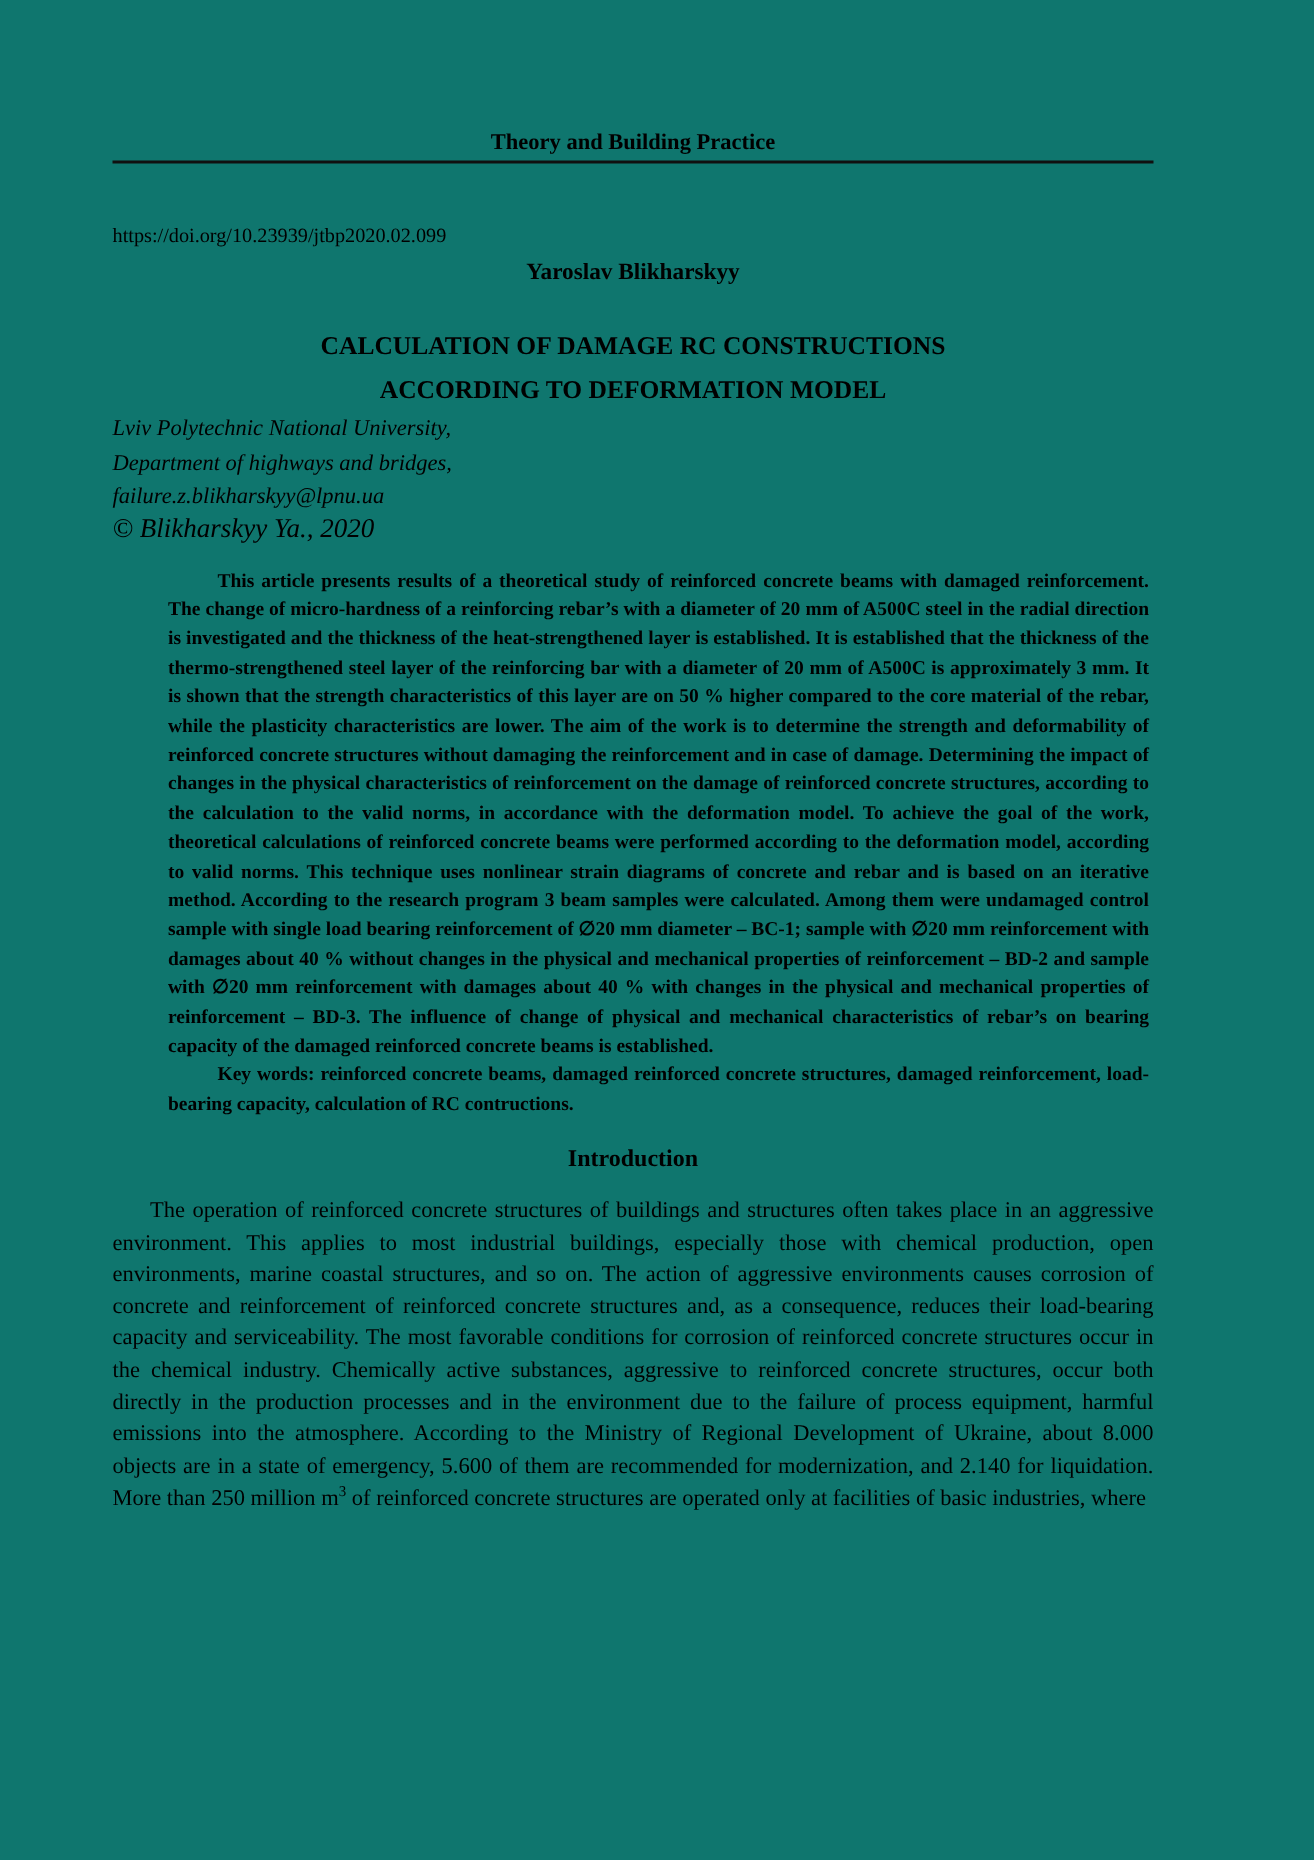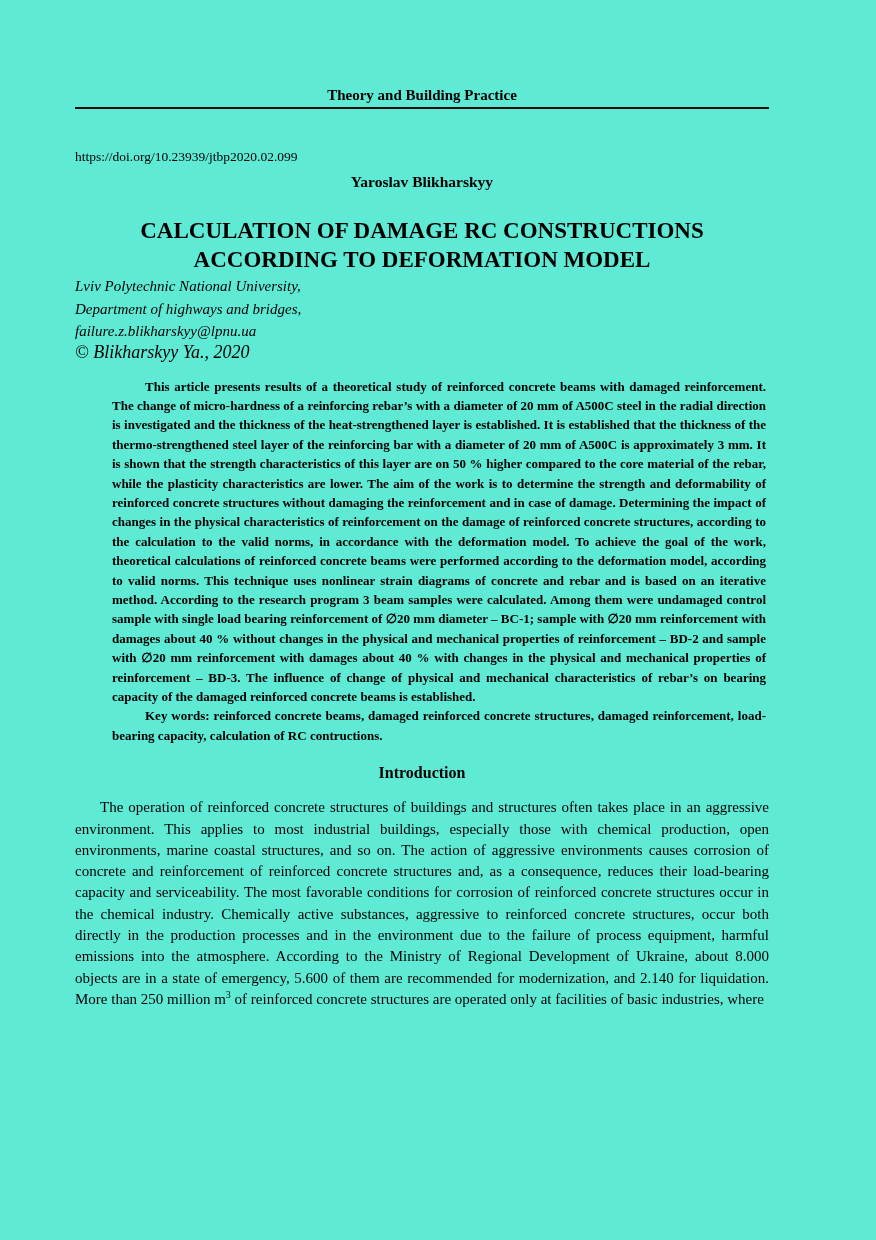--- a/index.html
+++ b/index.html
@@ -3,21 +3,21 @@
 <meta charset="utf-8">
 <style>
   html, body {
     margin: 0;
     padding: 0;
     background: #ffffff;
   }
   .page {
     width: 876px;
     height: 1240px;
-    background: #5eead4;
+    background: #0f766e;
     color: #000000;
     font-family: "Liberation Serif", "DejaVu Serif", serif;
     position: relative;
     overflow: hidden;
     box-sizing: border-box;
     padding: 86px 107px 0 75px;
   }
   .journal-header {
     text-align: center;
     font-weight: bold;
@@ -43,21 +43,21 @@
   .author {
     text-align: center;
     font-weight: bold;
     font-size: 15.5px;
     line-height: 19px;
     margin-top: 7px;
   }
   .paper-title {
     text-align: center;
     font-weight: bold;
-    font-size: 23px;
+    font-size: 17px;
     line-height: 29px;
     margin-top: 25px;
   }
   .affiliation {
     text-align: left;
     font-style: italic;
     font-size: 15px;
     line-height: 22.5px;
     margin-top: 1px;
   }

